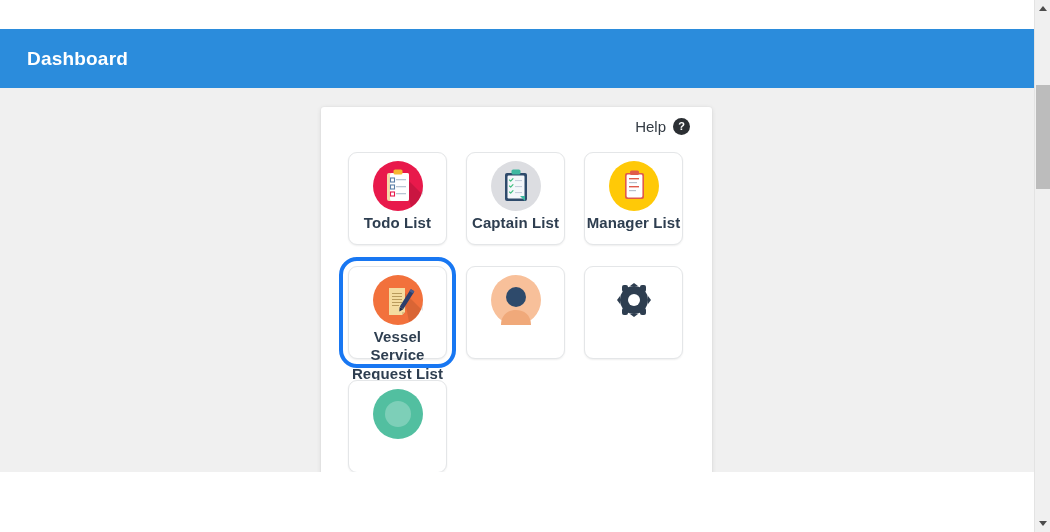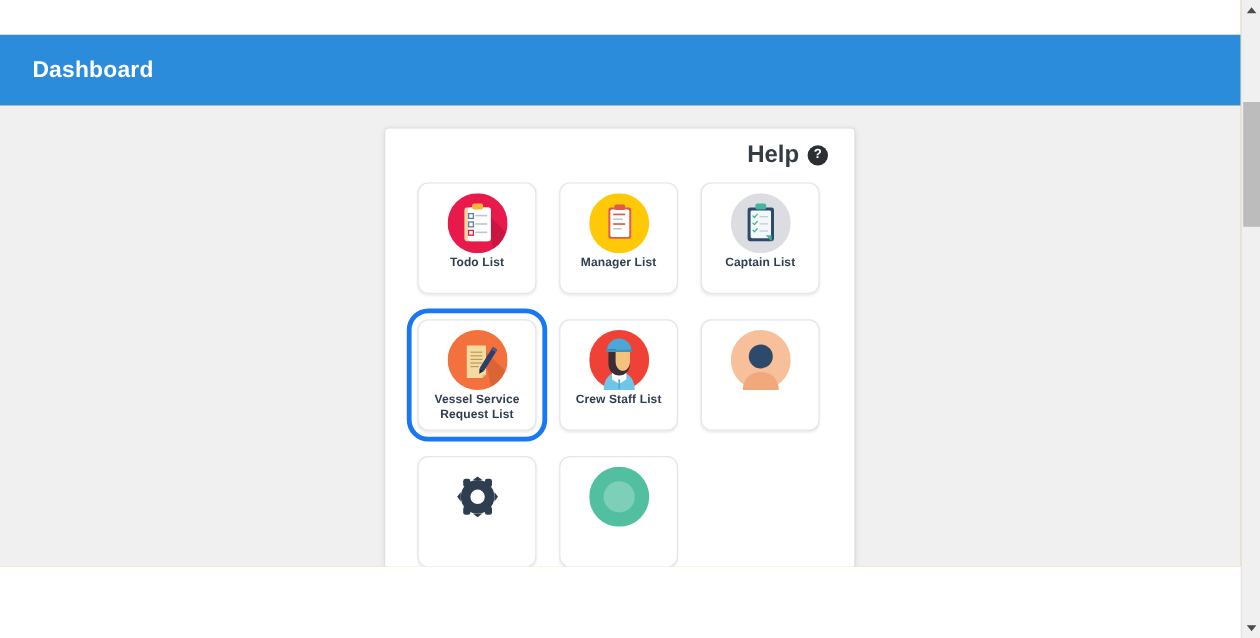--- a/index.html
+++ b/index.html
@@ -75,23 +75,23 @@
 
   .help-row {
     position: absolute;
     right: 22px;
     top: 11px;
     display: flex;
     align-items: center;
     gap: 7px;
   }
   .help-label {
-    font-size: 20px;
+    font-size: 15px;
     color: #333b44;
-    font-weight: bold;
+    font-weight: normal;
   }
   .help-icon {
     width: 17px;
     height: 17px;
     border-radius: 50%;
     background: #2b2f33;
     color: #ffffff;
     font-size: 11px;
     font-weight: bold;
     display: flex;
@@ -143,21 +143,21 @@
 
   .tile-icon {
     width: 50px;
     height: 50px;
     flex: 0 0 50px;
     position: relative;
   }
 
   .tile-label {
     margin-top: 3px;
-    font-size: 10px;
+    font-size: 15px;
     font-weight: bold;
     color: #2e3e50;
     text-align: center;
     line-height: 1.22;
     letter-spacing: 0.1px;
     width: 95px;
   }
 
   .tile-icon svg { display: block; width: 50px; height: 50px; }
 
@@ -242,51 +242,51 @@
                   <rect x="23" y="32" width="10" height="1.3" fill="#b9c6d4"></rect>
                 </svg>
               </div>
               <div class="tile-label">Todo List</div>
             </div>
           </div>
           <div class="tile-slot">
             <div class="tile">
               <div class="tile-icon">
                 <svg viewBox="0 0 50 50" xmlns="http://www.w3.org/2000/svg">
-                  <circle cx="25" cy="25" r="25" fill="#ffc907"></circle>
-                  <rect x="16" y="12" width="19" height="26" rx="2" fill="#e05a4a"></rect>
-                  <rect x="17.6" y="13.6" width="15.8" height="22.8" rx="1.4" fill="#ffffff"></rect>
-                  <rect x="21" y="9.5" width="9" height="4.5" rx="1.5" fill="#e05a4a"></rect>
-                  <rect x="20" y="17" width="10" height="1.4" fill="#e05a4a"></rect>
-                  <rect x="20" y="21" width="8" height="1.2" fill="#b8c2cc"></rect>
-                  <rect x="20" y="25" width="10" height="1.4" fill="#e05a4a"></rect>
-                  <rect x="20" y="29" width="7" height="1.2" fill="#b8c2cc"></rect>
-                </svg>
-              </div>
-              <div class="tile-label">Manager List</div>
-            </div>
-          </div>
-          <div class="tile-slot">
-            <div class="tile">
-              <div class="tile-icon">
-                <svg viewBox="0 0 50 50" xmlns="http://www.w3.org/2000/svg">
                   <circle cx="25" cy="25" r="25" fill="#dcdde1"></circle>
                   <rect x="14" y="12" width="22" height="28" rx="2" fill="#2e4a6b"></rect>
                   <rect x="16.5" y="14.5" width="17" height="23" rx="1.2" fill="#f4f7fa"></rect>
                   <rect x="20.5" y="8.5" width="9" height="5" rx="1.6" fill="#3fb8a0"></rect>
                   <path d="M18.5 19 l1.2 1.2 l2.3-2.6" fill="none" stroke="#3dbd7d" stroke-width="1.1" stroke-linecap="round" stroke-linejoin="round"></path>
                   <path d="M18.5 25 l1.2 1.2 l2.3-2.6" fill="none" stroke="#3dbd7d" stroke-width="1.1" stroke-linecap="round" stroke-linejoin="round"></path>
                   <path d="M18.5 31 l1.2 1.2 l2.3-2.6" fill="none" stroke="#3dbd7d" stroke-width="1.1" stroke-linecap="round" stroke-linejoin="round"></path>
                   <rect x="24" y="19" width="7" height="1.1" fill="#c4cedb"></rect>
                   <rect x="24" y="25" width="7" height="1.1" fill="#c4cedb"></rect>
                   <rect x="24" y="31" width="7" height="1.1" fill="#c4cedb"></rect>
                   <path d="M29 35 h5 v5 z" fill="#3fb8a0"></path>
                 </svg>
               </div>
               <div class="tile-label">Captain List</div>
+            </div>
+          </div>
+          <div class="tile-slot">
+            <div class="tile">
+              <div class="tile-icon">
+                <svg viewBox="0 0 50 50" xmlns="http://www.w3.org/2000/svg">
+                  <circle cx="25" cy="25" r="25" fill="#ffc907"></circle>
+                  <rect x="16" y="12" width="19" height="26" rx="2" fill="#e05a4a"></rect>
+                  <rect x="17.6" y="13.6" width="15.8" height="22.8" rx="1.4" fill="#ffffff"></rect>
+                  <rect x="21" y="9.5" width="9" height="4.5" rx="1.5" fill="#e05a4a"></rect>
+                  <rect x="20" y="17" width="10" height="1.4" fill="#e05a4a"></rect>
+                  <rect x="20" y="21" width="8" height="1.2" fill="#b8c2cc"></rect>
+                  <rect x="20" y="25" width="10" height="1.4" fill="#e05a4a"></rect>
+                  <rect x="20" y="29" width="7" height="1.2" fill="#b8c2cc"></rect>
+                </svg>
+              </div>
+              <div class="tile-label">Manager List</div>
             </div>
           </div>
           <div class="tile-slot focused">
             <div class="tile">
               <div class="tile-icon">
                 <svg viewBox="0 0 50 50" xmlns="http://www.w3.org/2000/svg">
                   <circle cx="25" cy="25" r="25" fill="#f2713c"></circle>
                   <path d="M30 16 L50 36 L50 25 A25 25 0 0 1 36 47 Z" fill="#000" opacity="0.10"></path>
                   <path d="M16 13 h16 v24 l-3 3 h-13 z" fill="#f4dca0"></path>
                   <path d="M29 37 h3 l-3 3 z" fill="#dcc085"></path>
@@ -298,37 +298,20 @@
                   <g transform="rotate(32 32 27)">
                     <rect x="30" y="13" width="4.4" height="21" rx="1" fill="#2d3e6b"></rect>
                     <path d="M30 34 h4.4 l-2.2 4 z" fill="#1b2746"></path>
                     <rect x="30" y="13" width="4.4" height="2.6" fill="#4a5d8f"></rect>
                   </g>
                 </svg>
               </div>
               <div class="tile-label">Vessel Service Request List</div>
             </div>
           </div>
-          <div class="tile-slot">
-            <div class="tile">
-              <div class="tile-icon">
-                <svg viewBox="0 0 50 50" xmlns="http://www.w3.org/2000/svg">
-                  <circle cx="25" cy="25" r="25" fill="#ef4136"></circle>
-                  <path d="M12 50 c0-10 6-15 13-15 h0 c7 0 13 5 13 15 z" fill="#6fc6e8"></path>
-                  <path d="M19 35 h12 v6 l-6 4 l-6-4 z" fill="#ffffff"></path>
-                  <path d="M16 20 c0-6 4-10 9-10 s9 4 9 10 v8 c0 6-4 10-9 10 s-9-4-9-10 z" fill="#3a2e35"></path>
-                  <path d="M22 18 c0-4 3-6 6-6 s6 3 6 7 v7 c0 5-3 8-6 8 s-6-3-6-8 z" fill="#f5c27d"></path>
-                  <path d="M15 16 c0-5 5-9 10-9 s10 4 10 9 z" fill="#4aa8d8"></path>
-                  <path d="M14 16 h22 v2.4 h-22 z" fill="#3c93c4"></path>
-                  <path d="M25 41 v8" stroke="#4aa8d8" stroke-width="1.4" fill="none"></path>
-                </svg>
-              </div>
-              <div class="tile-label">Crew Staff List</div>
-            </div>
-          </div>
           <div class="tile-slot partial">
             <div class="tile">
               <div class="tile-icon">
                 <svg viewBox="0 0 50 50" xmlns="http://www.w3.org/2000/svg">
                   <circle cx="25" cy="25" r="25" fill="#f8c09a"></circle>
                   <circle cx="25" cy="22" r="10" fill="#2e4a6b"></circle>
                   <path d="M10 50 c0-10 7-15 15-15 s15 5 15 15 z" fill="#f0a97a"></path>
                 </svg>
               </div>
               <div class="tile-label"></div>

